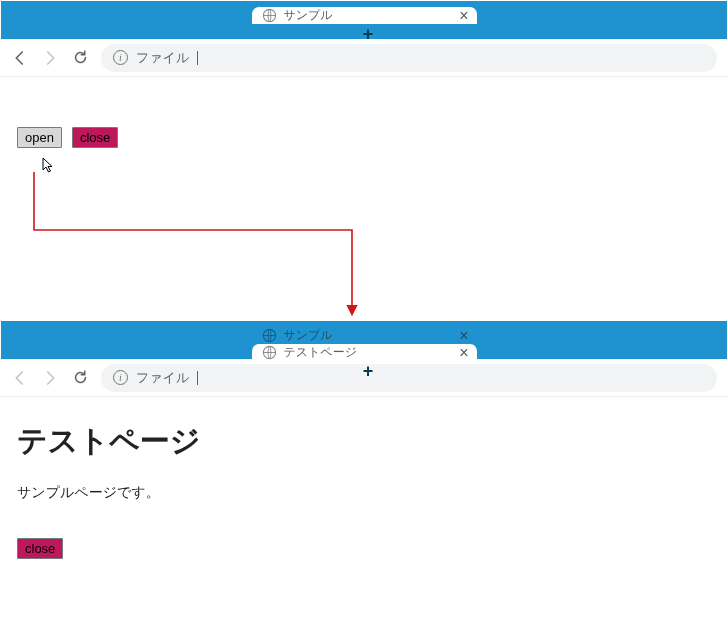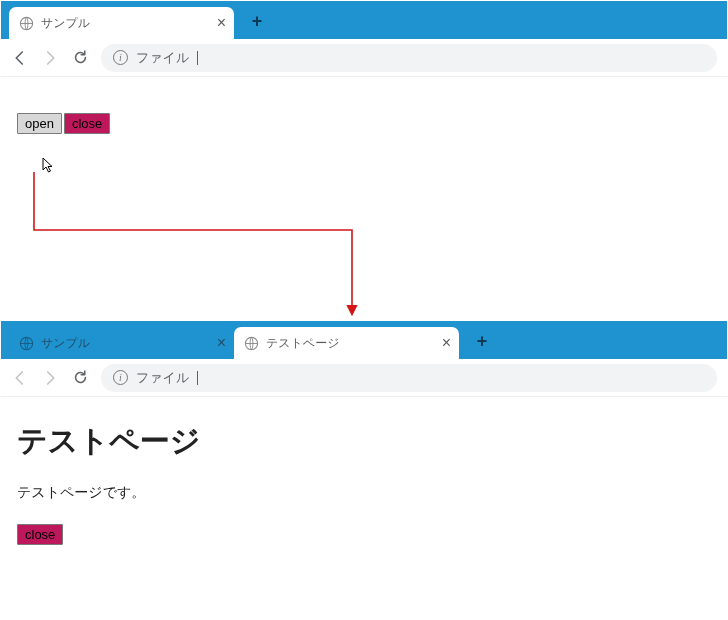--- a/index.html
+++ b/index.html
@@ -18,24 +18,25 @@
     background: #fff;
     border: 1px solid #fff;
     width: 100%;
   }
   .browser.top { top: 0; height: 318px; }
   .browser.bottom { top: 320px; height: 300px; }
 
   .chrome {
     background: #1f93d0;
     display: flex;
-    align-items: flex-start;
+    align-items: center;
     padding: 6px 8px 0 8px;
     height: 38px;
     position: relative;
+    flex-direction: column;
   }
   .tab {
     display: flex;
     align-items: center;
     gap: 7px;
     height: 32px;
     padding: 0 10px;
     border-radius: 7px 7px 0 0;
     font-size: 12px;
     color: #555;
@@ -130,21 +131,21 @@
     font-family: Arial, sans-serif;
     font-size: 13px;
     padding: 2px 7px;
     background: #be185d;
     border: 1px solid #7a7a7a;
     border-radius: 1px;
     cursor: pointer;
     color: #000;
   }
   .btn.pressed { background: #d8d8d8; }
-  .btn-row { margin-top: 22px; display: flex; gap: 2px; }
+  .btn-row { margin-top: 36px; display: flex; gap: 10px; }
 
   .cursor {
     position: absolute;
     left: 42px; top: 157px;
     width: 14px; height: 18px;
     pointer-events: none;
   }
 
   .arrow-svg {
     position: absolute;
@@ -261,20 +262,20 @@
       </span>
       <div class="addr">
         <span class="info-icon">i</span>
         <span>ファイル</span>
         <span class="caret"></span>
       </div>
     </div>
 
     <div class="page">
       <h1>テストページ</h1>
-      <div>テストページです。</div>
+      <div>サンプルページです。</div>
       <div class="btn-row">
         <button class="btn">close</button>
       </div>
     </div>
   </div>
 
 </div>
 
 </body></html>

